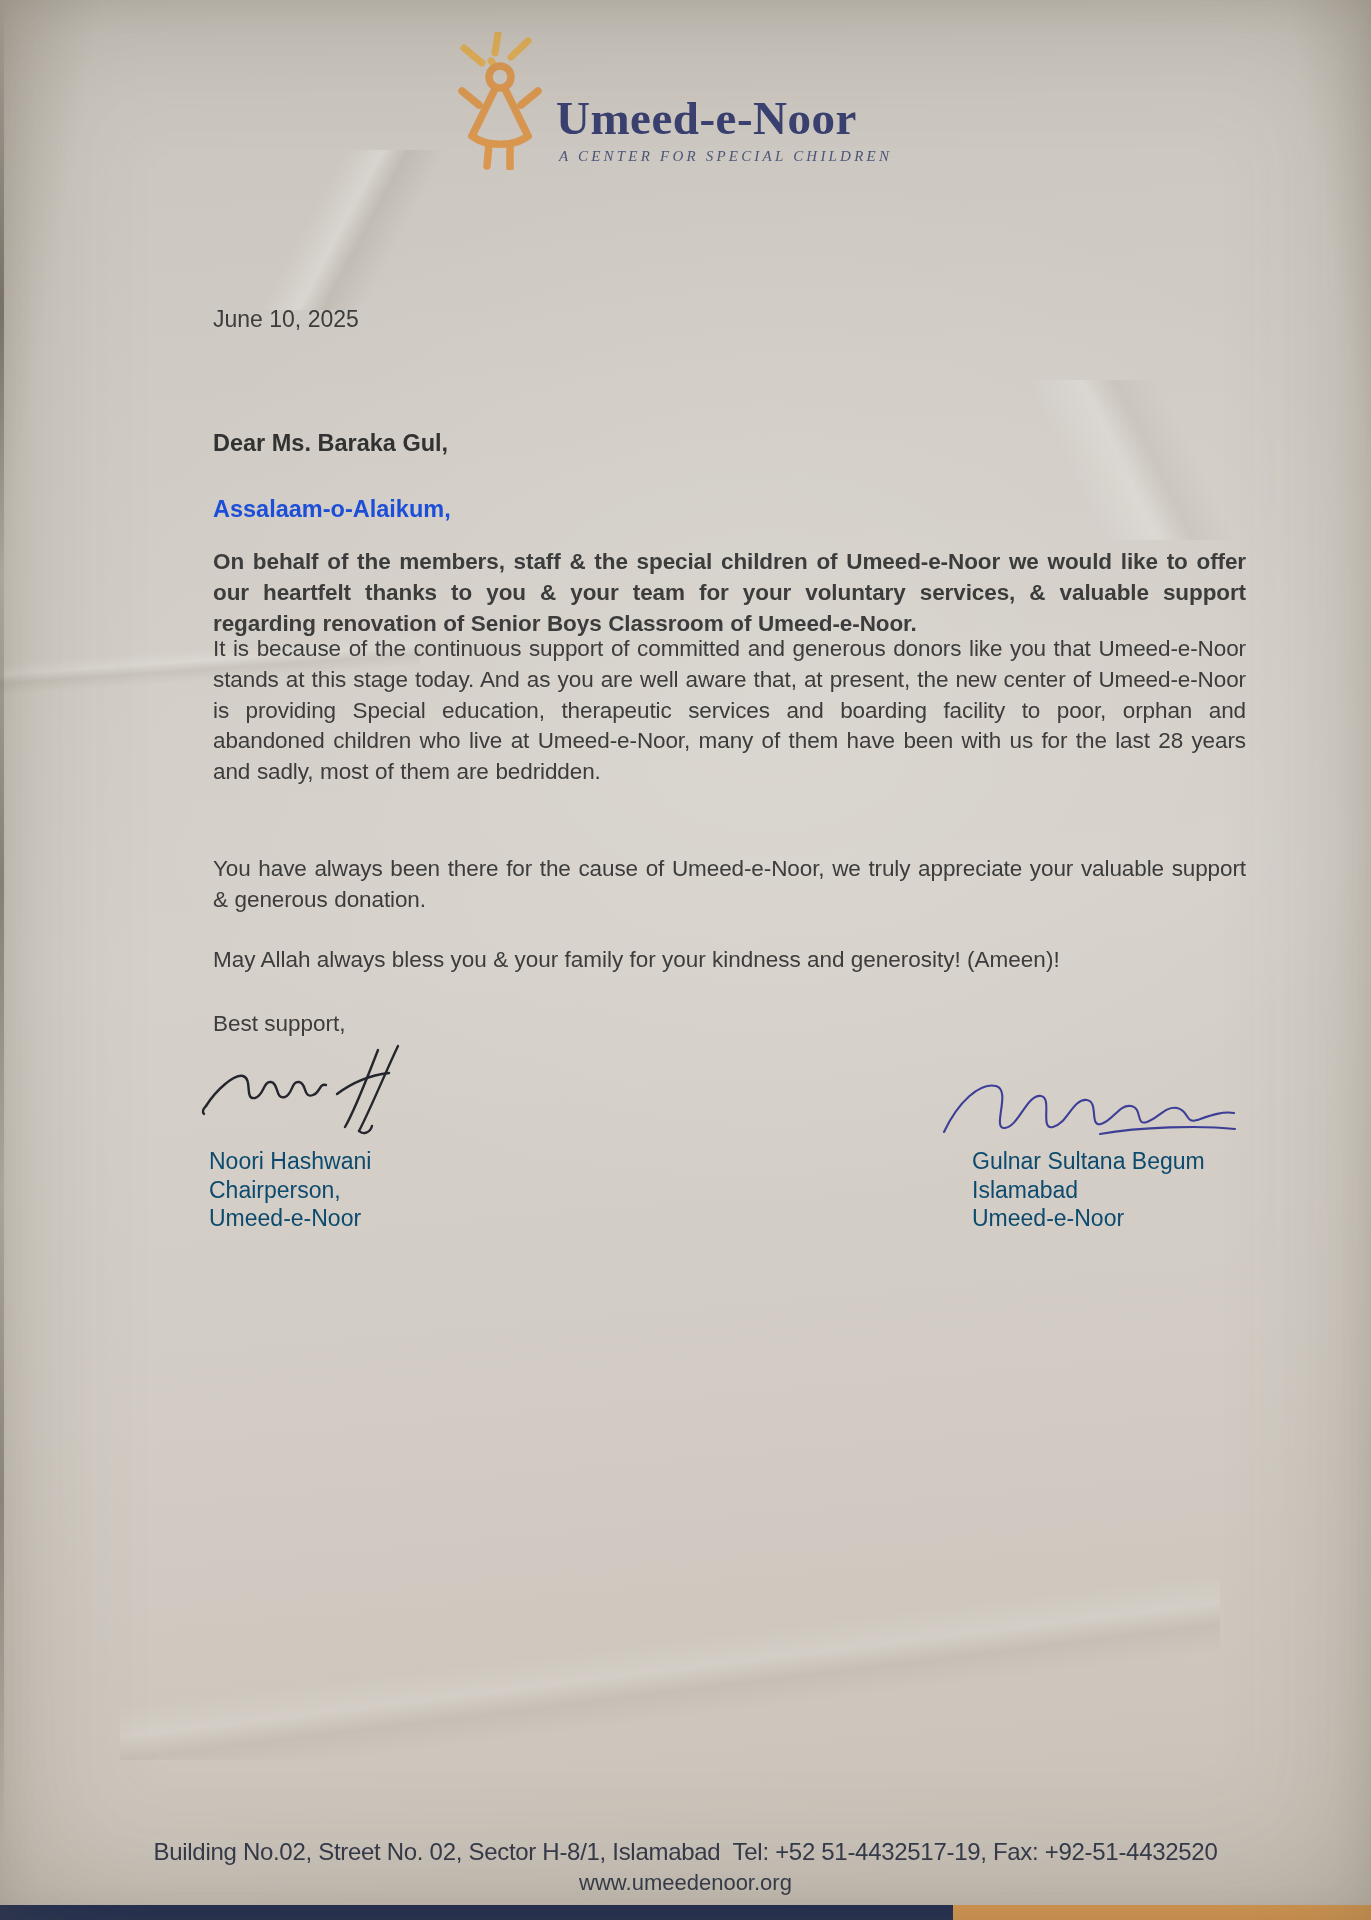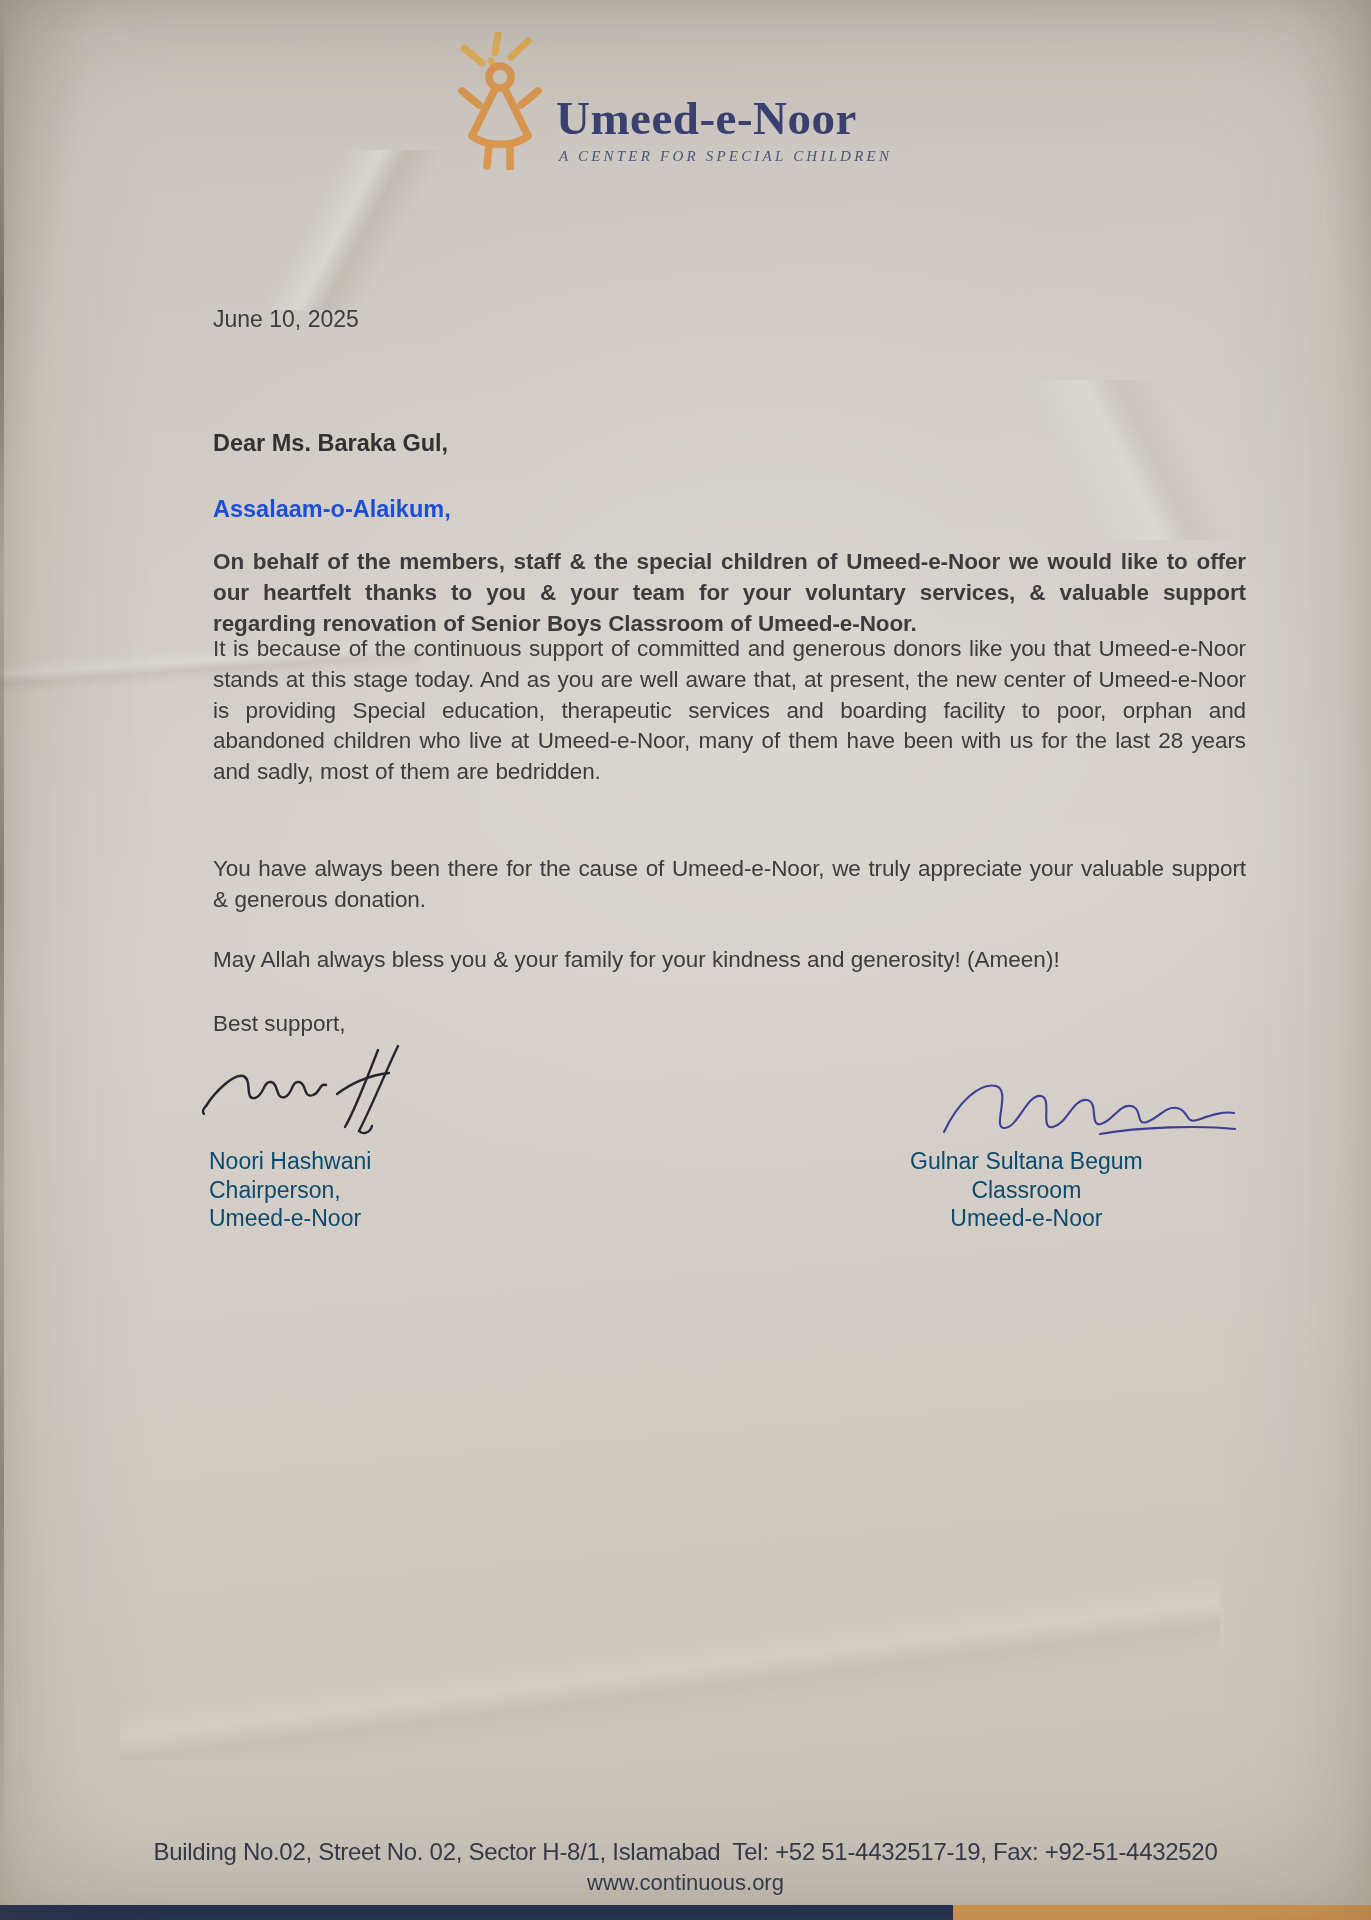--- a/index.html
+++ b/index.html
@@ -69,21 +69,21 @@
   .para-2{top:634px;}
   .para-3{top:854px;}
   .blessing{top:947px;font-size:22.5px;}
   .closing{top:1011px;font-size:22.5px;}
 
   
   .sig-left-svg{position:absolute;left:200px;top:1040px;width:232px;height:102px;}
   .sig-right-svg{position:absolute;left:938px;top:1070px;width:302px;height:80px;}
   .sig-block{position:absolute;top:1147px;font-size:23px;line-height:28.5px;color:#0c4a6e;}
   .sig-block-left{left:209px;}
-  .sig-block-right{left:910px;text-align:center;}
+  .sig-block-right{left:972px;}
 
   
   .footer-address{
     position:absolute;left:0;right:0;top:1838px;text-align:center;
     font-size:24px;color:#333949;white-space:pre;letter-spacing:-0.3px;
   }
   .footer-website{
     position:absolute;left:0;right:0;top:1870px;text-align:center;
     font-size:22px;color:#333949;
   }
@@ -153,22 +153,22 @@
   </svg>
 </div>
 
 <div class="sig-block sig-block-left">
   <div>Noori Hashwani</div>
   <div>Chairperson,</div>
   <div>Umeed-e-Noor</div>
 </div>
 <div class="sig-block sig-block-right">
   <div>Gulnar Sultana Begum</div>
-  <div>Classroom</div>
+  <div>Islamabad</div>
   <div>Umeed-e-Noor</div>
 </div>
 
 <div class="footer-address">Building No.02, Street No. 02, Sector H-8/1, Islamabad  Tel: +52 51-4432517-19, Fax: +92-51-4432520</div>
-<div class="footer-website">www.continuous.org</div>
+<div class="footer-website">www.umeedenoor.org</div>
 <div class="footer-bar-navy"></div>
 <div class="footer-bar-orange"></div>
 
 <div class="vignette"></div>
 
 </body></html>

